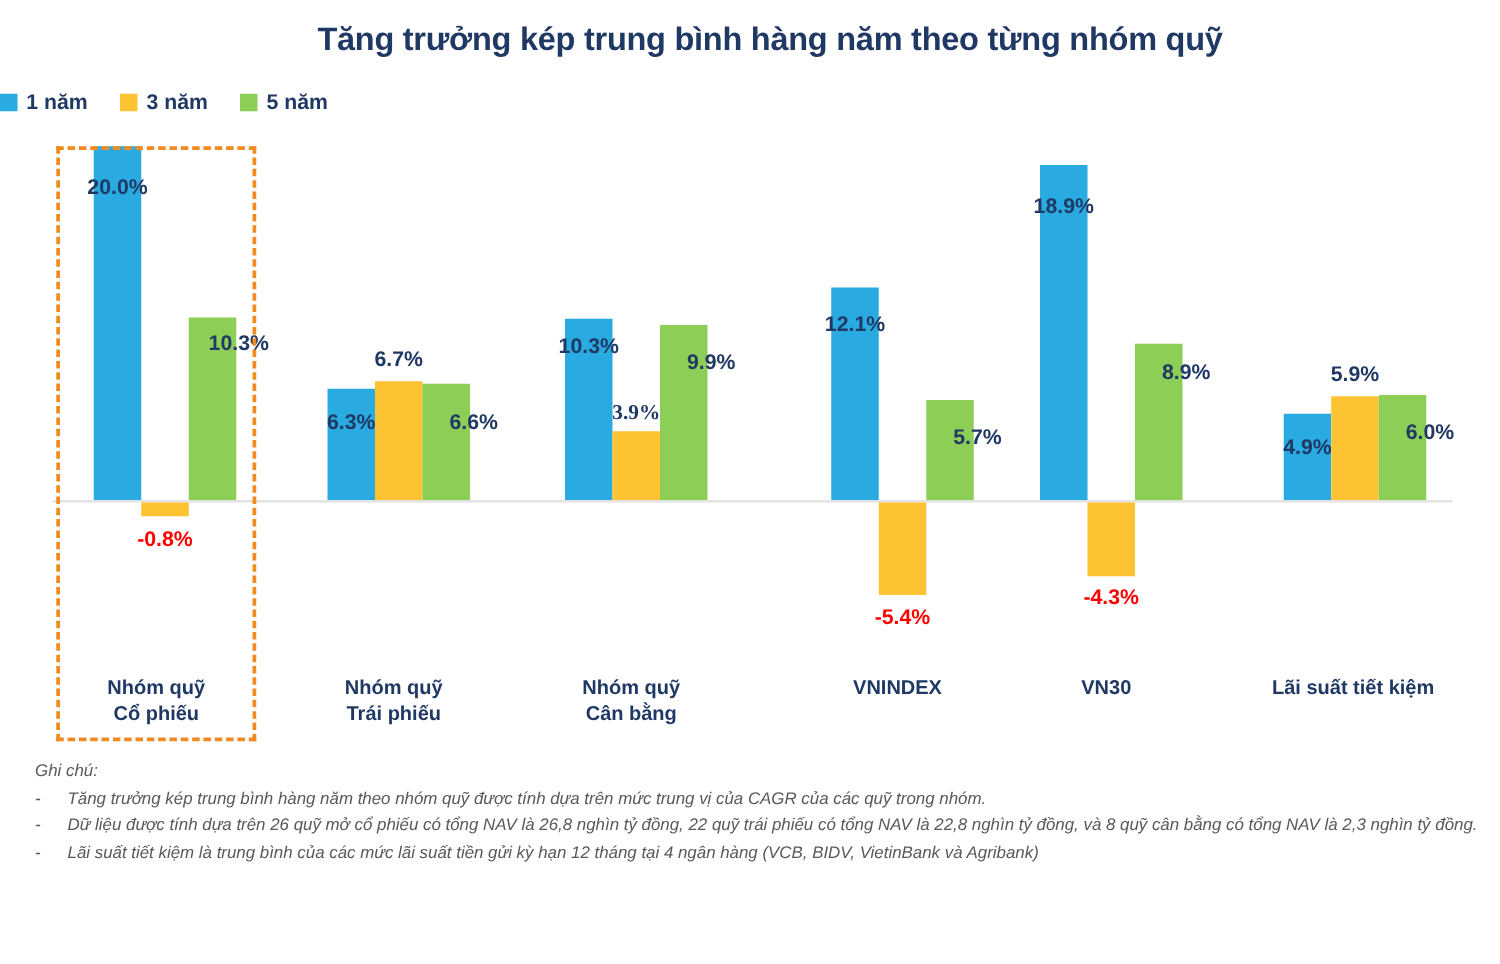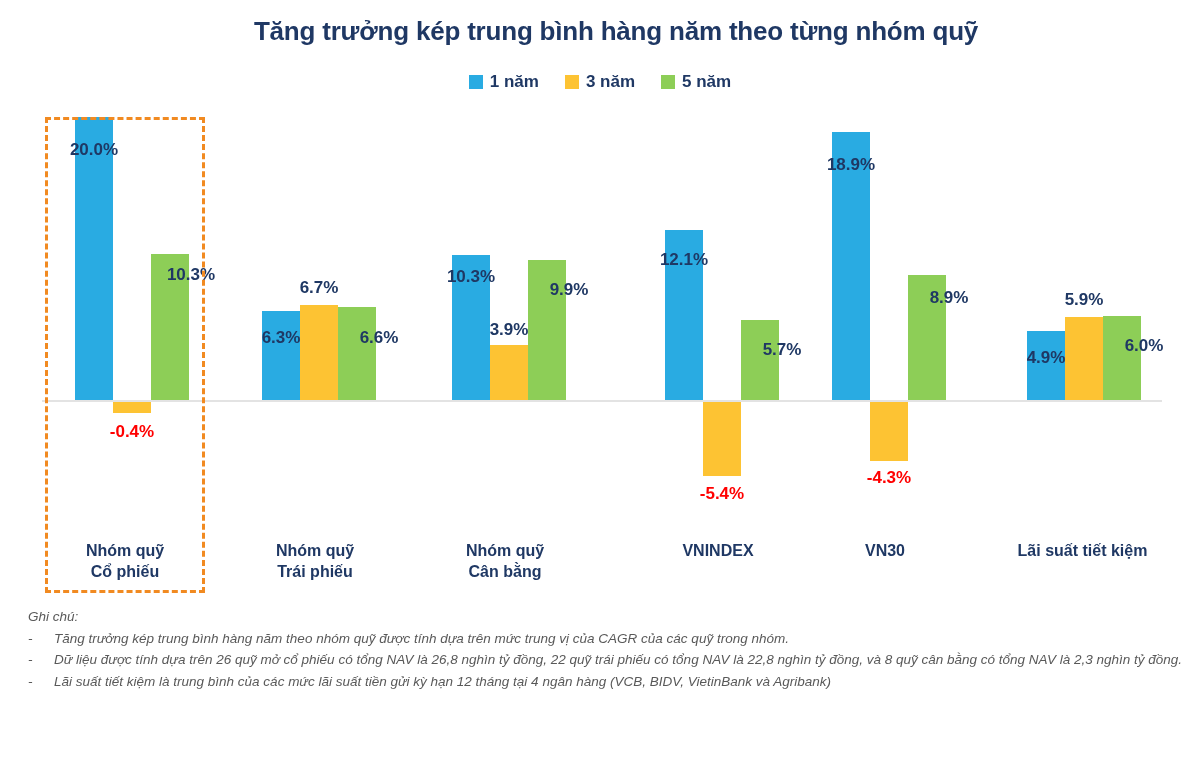--- a/index.html
+++ b/index.html
@@ -30,21 +30,20 @@
     white-space: nowrap;
   }
 
   
   #legend {
     position: absolute;
     top: 72px;
     left: 0;
     width: 1200px;
     display: flex;
-    justify-content: center;
     align-items: center;
     gap: 26px;
   }
   .legend-item {
     display: flex;
     align-items: center;
     gap: 7px;
   }
   .legend-swatch {
     width: 14px;
@@ -178,21 +177,21 @@
 
   <div id="zero-axis"></div>
 
   <div class="bar-group" style="left:45px; width:160px;">
     <div class="bars-row">
       <div class="bar" style="left:30px; width:38px; top:17px; height:283px; background:#29ABE2;"></div>
       <div class="bar" style="left:68px; width:38px; top:302px; height:11px; background:#FDC333;"></div>
       <div class="bar" style="left:106px; width:38px; top:154px; height:146px; background:#8DCE57;"></div>
 
       <div class="bar-value" style="left:-6px; top:40px; width:110px;">20.0%</div>
-      <div class="bar-value negative" style="left:32px; top:322px; width:110px;">-0.4%</div>
+      <div class="bar-value negative" style="left:32px; top:322px; width:110px;">-0.8%</div>
       <div class="bar-value" style="left:91px; top:165px; width:110px;">10.3%</div>
     </div>
     <div class="group-label">
       <div>Nhóm quỹ</div>
       <div>Cổ phiếu</div>
     </div>
   </div>
 
   <div class="bar-group" style="left:235px; width:160px;">
     <div class="bars-row">
@@ -210,21 +209,21 @@
     </div>
   </div>
 
   <div class="bar-group" style="left:425px; width:160px;">
     <div class="bars-row">
       <div class="bar" style="left:27px; width:38px; top:155px; height:145px; background:#29ABE2;"></div>
       <div class="bar" style="left:65px; width:38px; top:245px; height:55px; background:#FDC333;"></div>
       <div class="bar" style="left:103px; width:38px; top:160px; height:140px; background:#8DCE57;"></div>
 
       <div class="bar-value" style="left:-9px; top:167px; width:110px;">10.3%</div>
-      <div class="bar-value" style="left:29px; top:220px; width:110px;">3.9%</div>
+      <div class="bar-value" style="left:29px; top:220px; width:110px;font-family:Liberation Serif, serif;">3.9%</div>
       <div class="bar-value" style="left:89px; top:180px; width:110px;">9.9%</div>
     </div>
     <div class="group-label">
       <div>Nhóm quỹ</div>
       <div>Cân bằng</div>
     </div>
   </div>
 
   <div class="bar-group" style="left:638px; width:160px;">
     <div class="bars-row">

